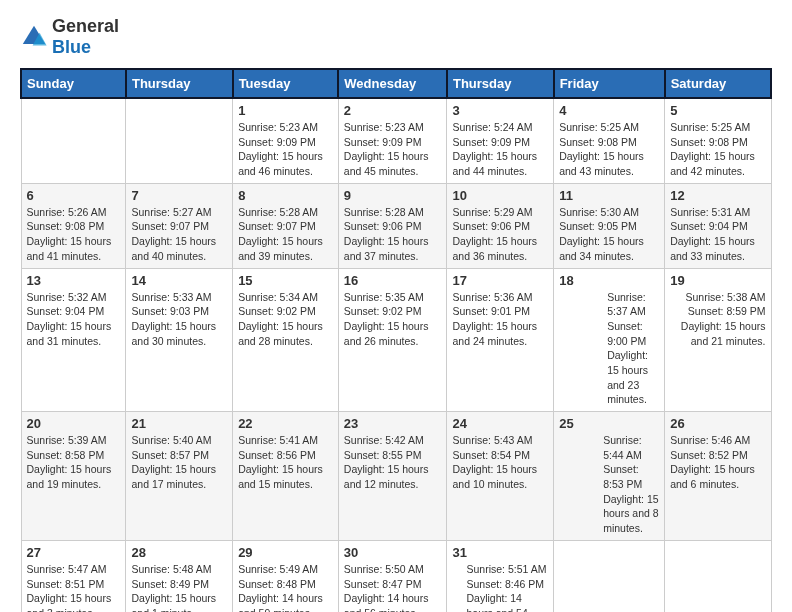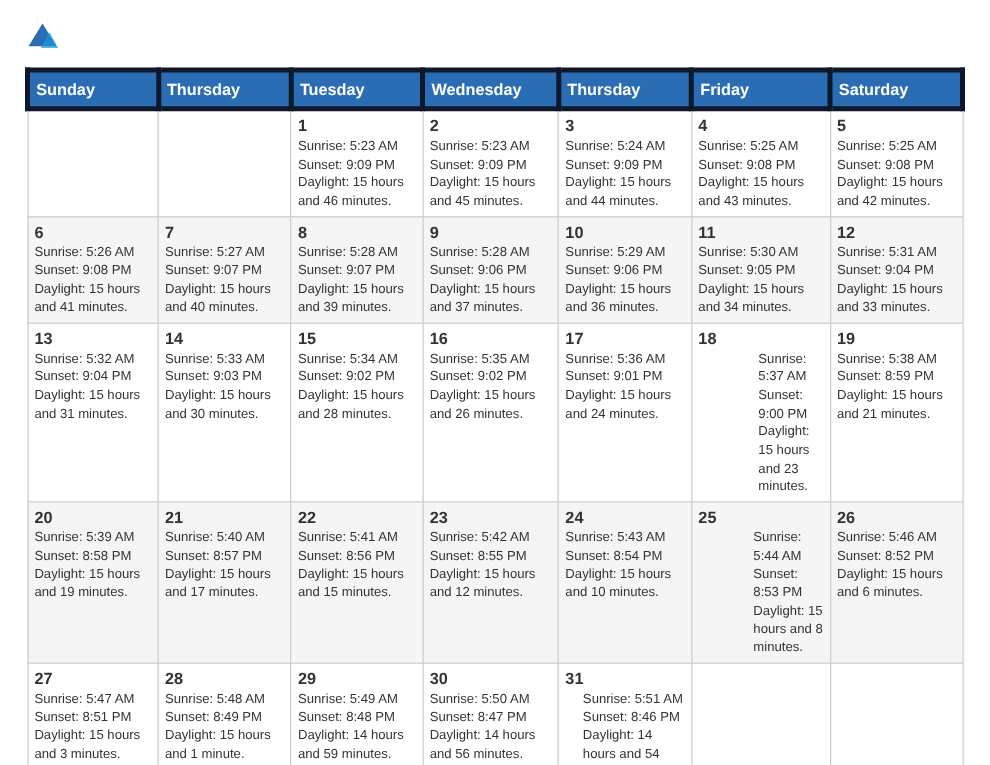--- a/index.html
+++ b/index.html
@@ -56,21 +56,21 @@
       border-collapse: collapse;
       border: 1px solid #ccc;
     }
     .calendar th {
       background-color: #2a6db5;
       color: #fff;
       font-size: 13px;
       font-weight: bold;
       padding: 6px 5px;
       text-align: left;
-      border: 4px solid #0f172a;
+      border: 2px solid #0f172a;
     }
     .calendar td {
       vertical-align: top;
       width: 113px;
       min-height: 80px;
       padding: 4px 5px;
       border: 1px solid #ccc;
       font-size: 10.5px;
       color: #333;
       background: #fff;
@@ -95,20 +95,24 @@
 </head>
 <body>
 
 <div class="page">
   <div class="header">
     <div class="logo">
       <svg class="logo-icon" viewBox="0 0 40 40">
         <polygon points="20,4 36,30 4,30" fill="#2a6db5"></polygon>
         <polygon points="28,14 38,32 18,32" fill="#1a9ad4" opacity="0.7"></polygon>
       </svg>
+      <div>
+        <span class="logo-text-general">General</span><br>
+        <span class="logo-text-blue">Blue</span>
+      </div>
     </div>
   </div>
 
   <table class="calendar">
     <thead>
       <tr>
         <th>Sunday</th>
         <th>Thursday</th>
         <th>Tuesday</th>
         <th>Wednesday</th>
@@ -228,21 +232,21 @@
 Daylight: 15 hours and 24 minutes.</div>
           </td>
           <td>
             <span class="day-num">18</span>
             <div class="day-info" style="white-space: pre-line; margin-left: 48px;">Sunrise: 5:37 AM
 Sunset: 9:00 PM
 Daylight: 15 hours and 23 minutes.</div>
           </td>
           <td>
             <span class="day-num">19</span>
-            <div class="day-info" style="white-space: pre-line;">Sunrise: 5:38 AM
+            <div class="day-info" style="white-space: pre-line; text-align: right;">Sunrise: 5:38 AM
 Sunset: 8:59 PM
 Daylight: 15 hours and 21 minutes.</div>
           </td>
         </tr>
         <tr>
           <td>
             <span class="day-num">20</span>
             <div class="day-info" style="white-space: pre-line;">Sunrise: 5:39 AM
 Sunset: 8:58 PM
 Daylight: 15 hours and 19 minutes.</div>

